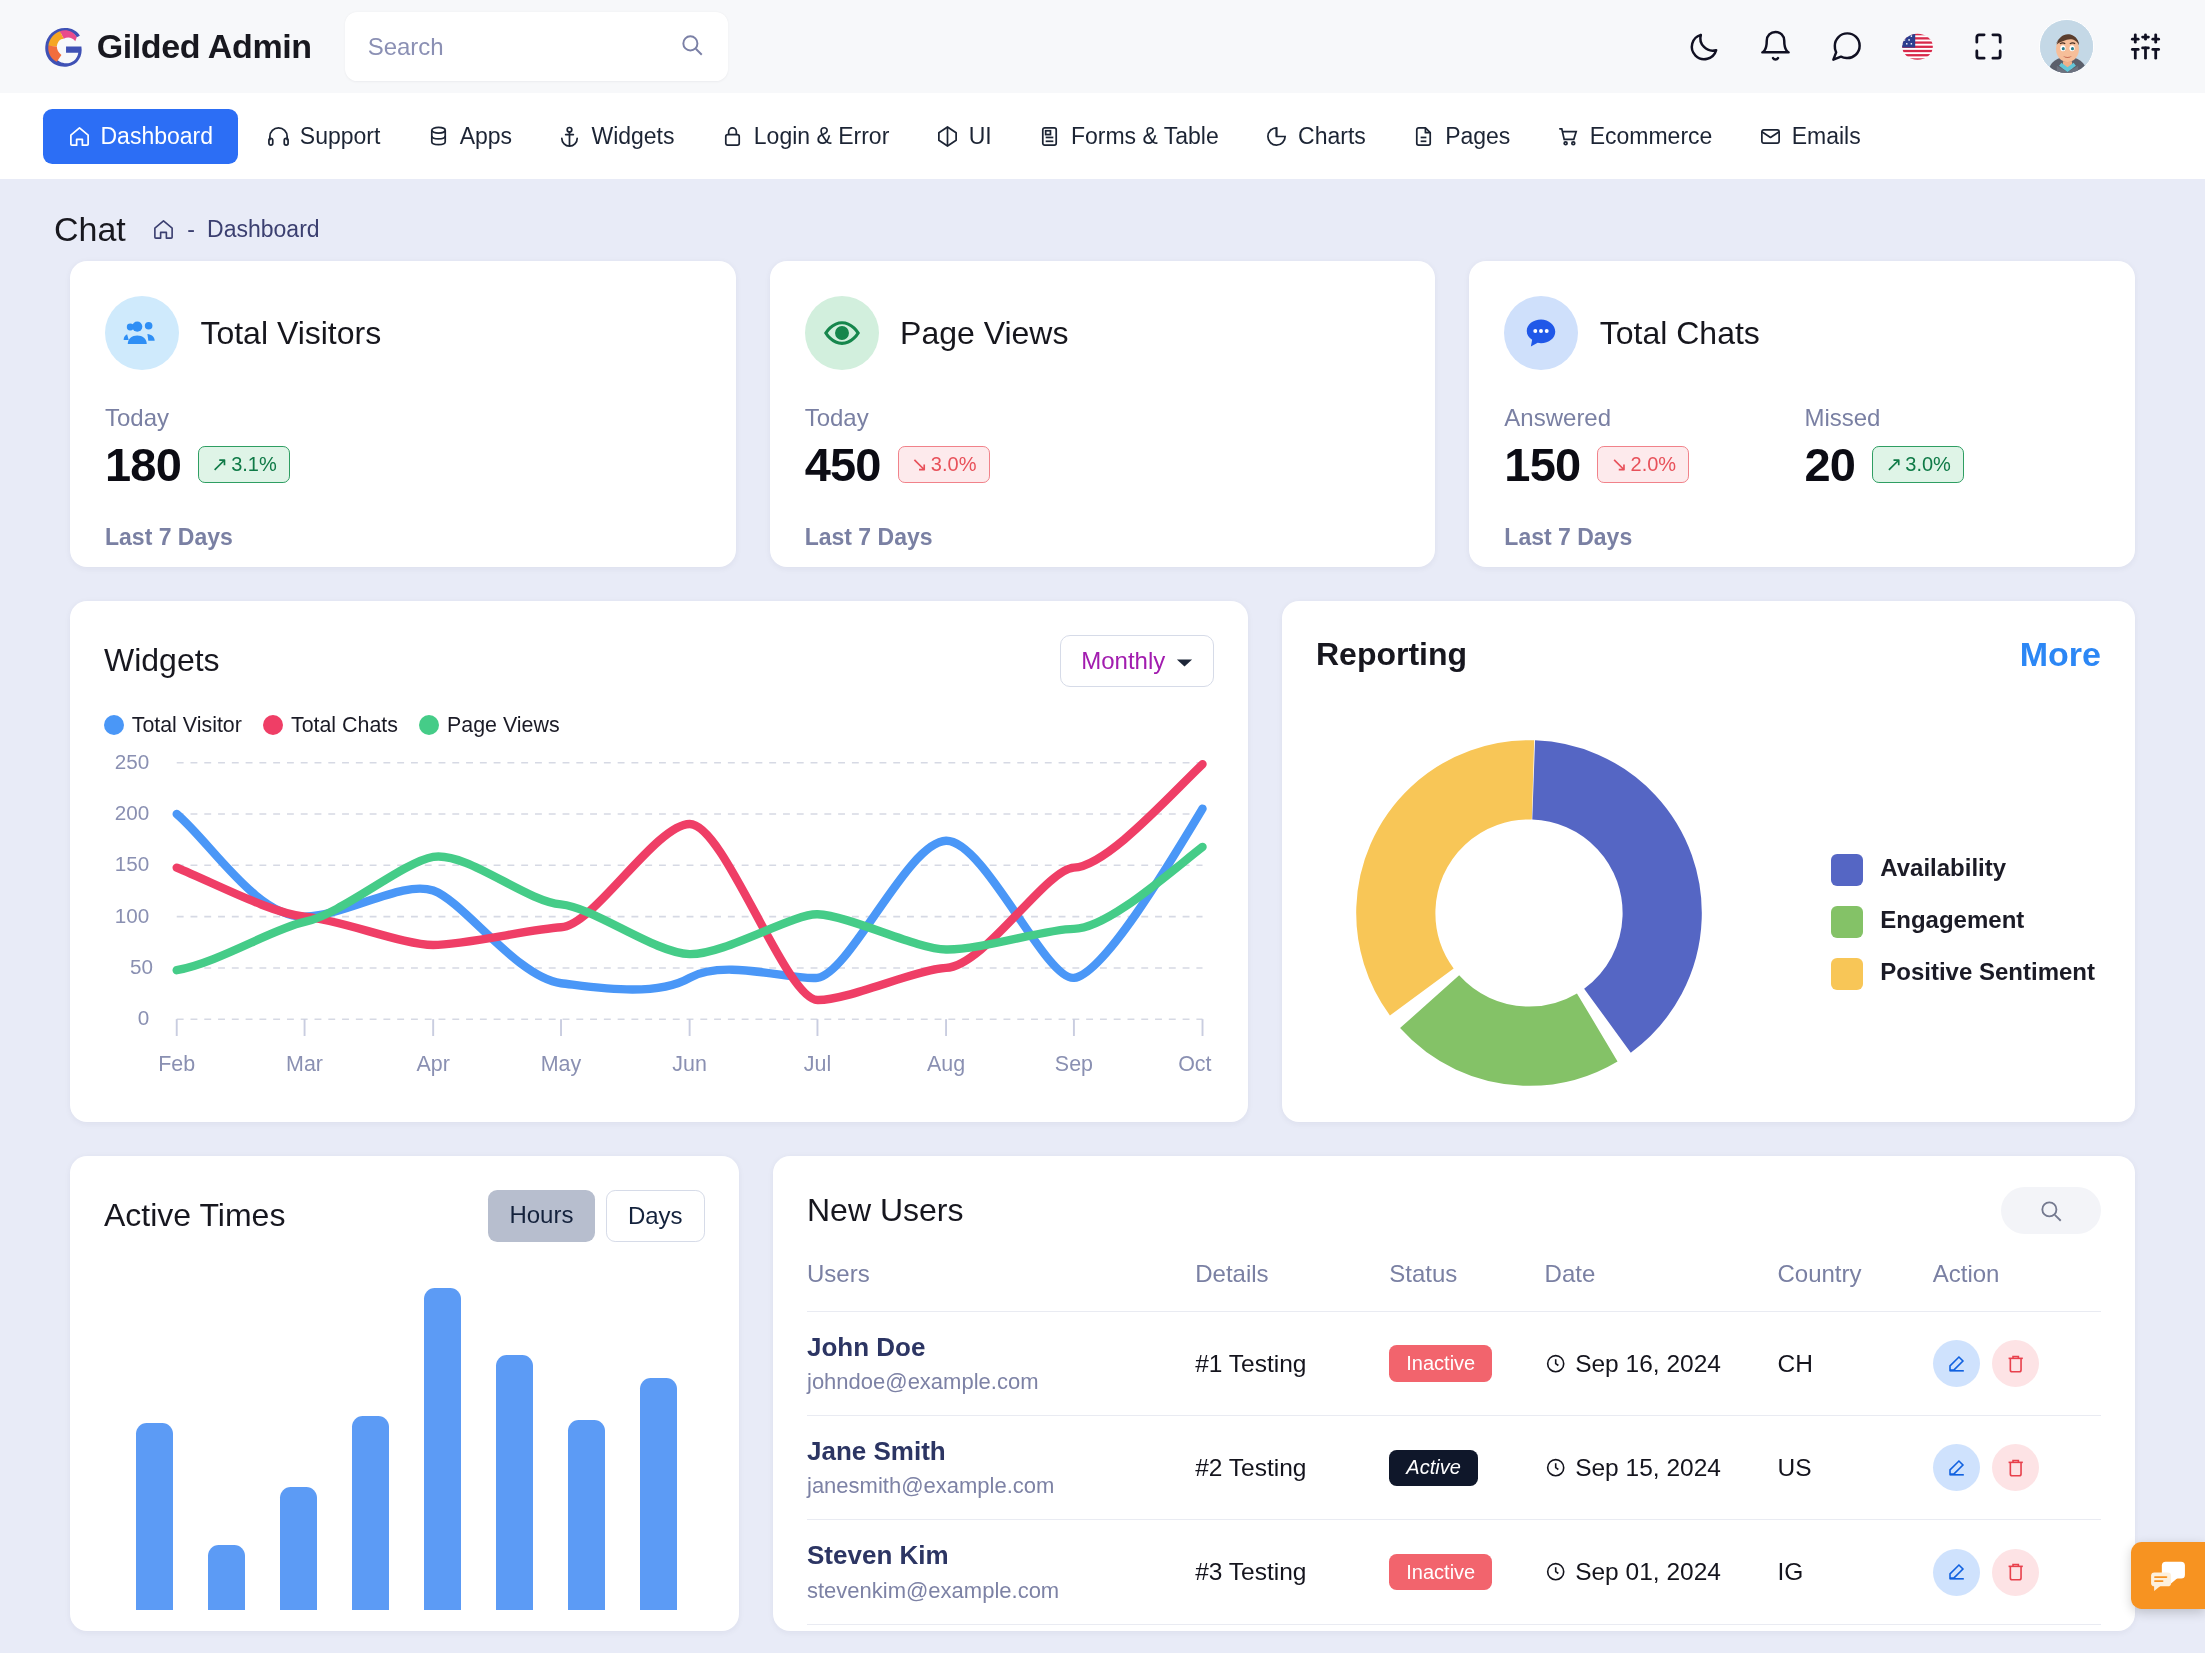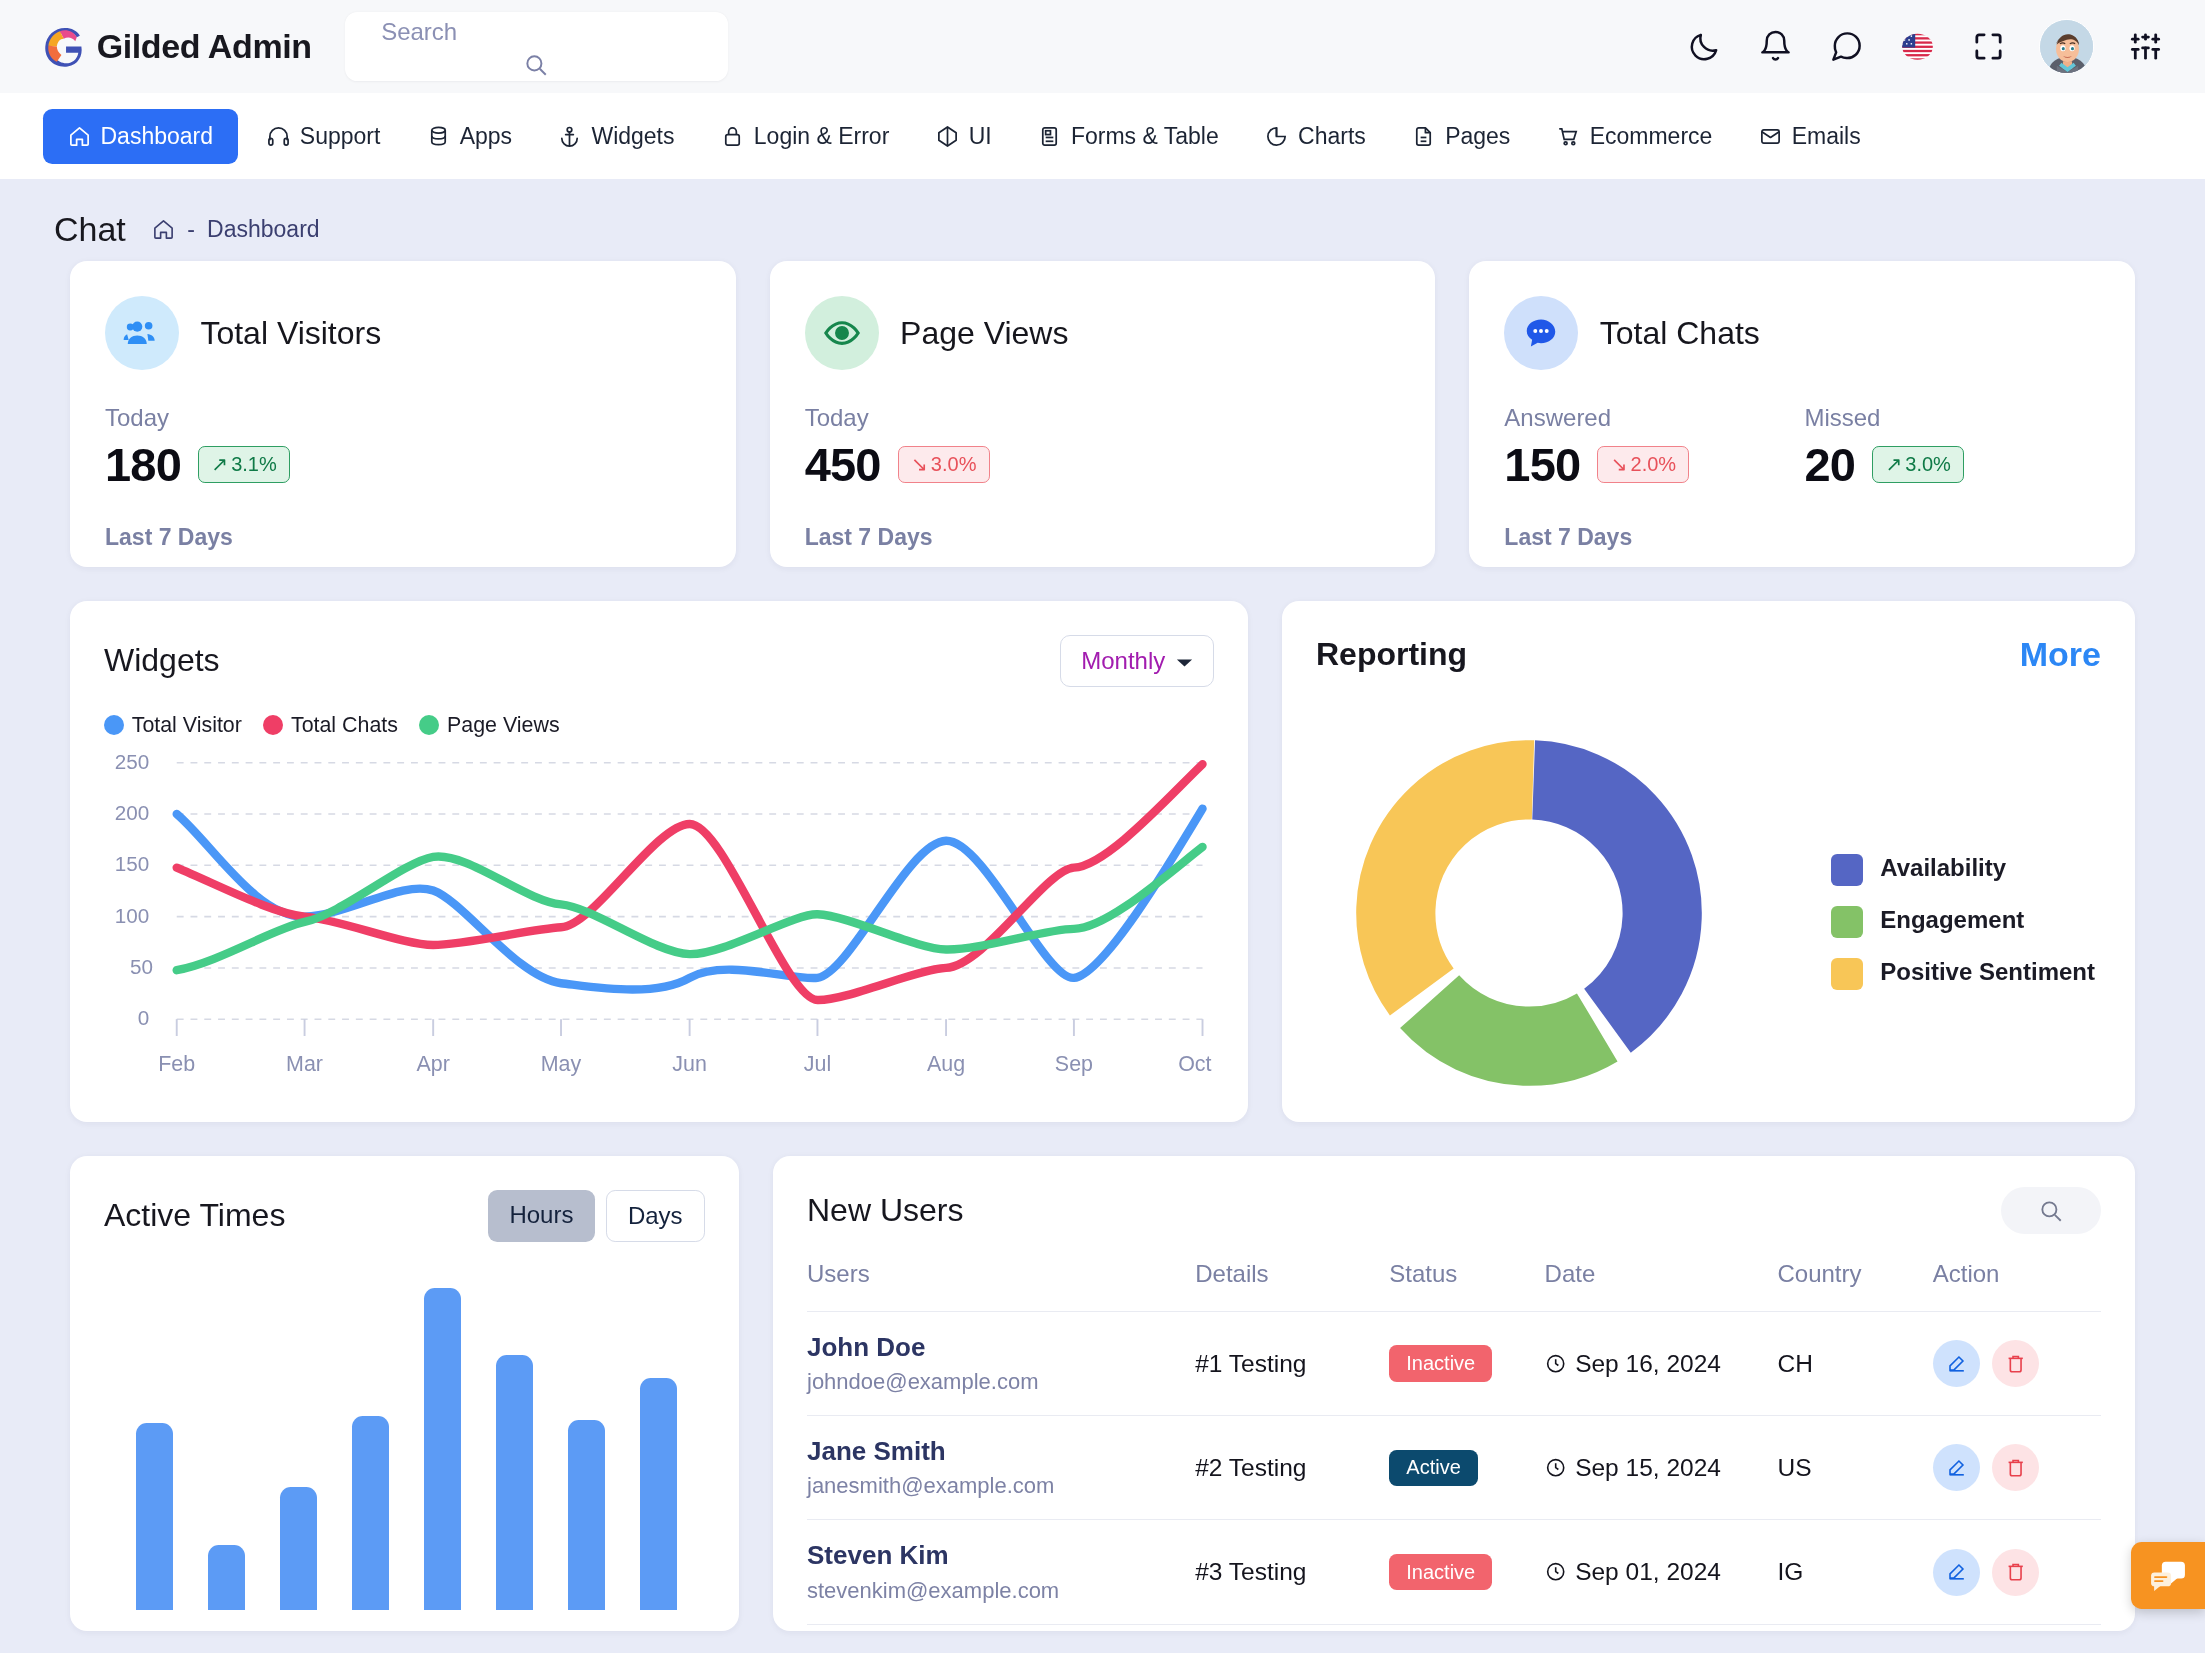--- a/index.html
+++ b/index.html
@@ -17,21 +17,21 @@
     position: relative;
   }
   .brand { display: flex; align-items: center; gap: 10.7px; }
   .brand-mark { width: 43px; height: 43px; position: relative; }
   .brand-name {
     font-size: 34px; font-weight: 700; color: #18181f; letter-spacing: -0.4px;
   }
   .searchbox {
     margin-left: 33px; width: 383px; height: 69px; background: #fff;
     border-radius: 12.3px; display: flex; align-items: center;
-    padding: 0 23px; gap: 0; box-shadow: 0 0.8px 2.3px rgba(20,20,45,.05); flex-direction: column;
+    padding: 0 23px; gap: 0; box-shadow: 0 0.8px 2.3px rgba(20,20,45,.05);
   }
   .searchbox input {
     flex: 1; border: none; outline: none; font-size: 24px;
     color: #7b80a6; font-family: "Liberation Sans", sans-serif; background: transparent;
   }
   .searchbox input::placeholder { color: #8b90b4; }
   .topicons {
     position: absolute; right: 40px; display: flex; align-items: center; gap: 31px;
   }
   .ticon { width: 40px; height: 40px; display: flex; align-items: center; justify-content: center; cursor: pointer; }
@@ -106,21 +106,21 @@
   .newusers { flex: 1; padding: 31px 34px 0 34px; height: 475px; overflow: hidden; }
   .searchpill { width: 100px; height: 47px; background: #f3f4f8; border-radius: 24px; display: flex; align-items: center; justify-content: center; cursor: pointer; }
   table { width: 100%; border-collapse: collapse; margin-top: 26px; }
   th { text-align: left; font-size: 24px; color: #7a80a3; font-weight: 400; padding-bottom: 23px; }
   td { padding: 20px 0; border-top: 0.8px solid #e9ebf2; vertical-align: middle; }
   .uname { font-size: 26px; color: #2c3563; font-weight: 700; }
   .umail { font-size: 22px; color: #7d82a5; margin-top: 6.1px; }
   .cellnorm { font-size: 24.5px; color: #14141d; }
   .badge { display: inline-block; font-size: 20px; padding: 6.9px 17px; border-radius: 7.7px; color: #fff; }
   .badge.inactive { background: #f2646d; }
-  .badge.active { background: #0c4a6e; }
+  .badge.active { background: #0f172a; font-style: italic; }
   .datecell { display: flex; align-items: center; gap: 9.2px; font-size: 24.5px; color: #14141d; }
   .actbtns { display: flex; gap: 12.3px; }
   .actbtn { width: 47px; height: 47px; border-radius: 50%; display: flex; align-items: center; justify-content: center; cursor: pointer; }
   .actbtn.edit { background: #cfe2fd; }
   .actbtn.del { background: #fde3e5; }
 
   .fab {
     position: absolute; right: 0px; bottom: 44px; width: 74px; height: 67px;
     background: #f79321; border-radius: 10.7px 0 0 10.7px; display: flex; align-items: center; justify-content: center;
     cursor: pointer; box-shadow: 0 3.1px 10.7px rgba(0,0,0,.18);

